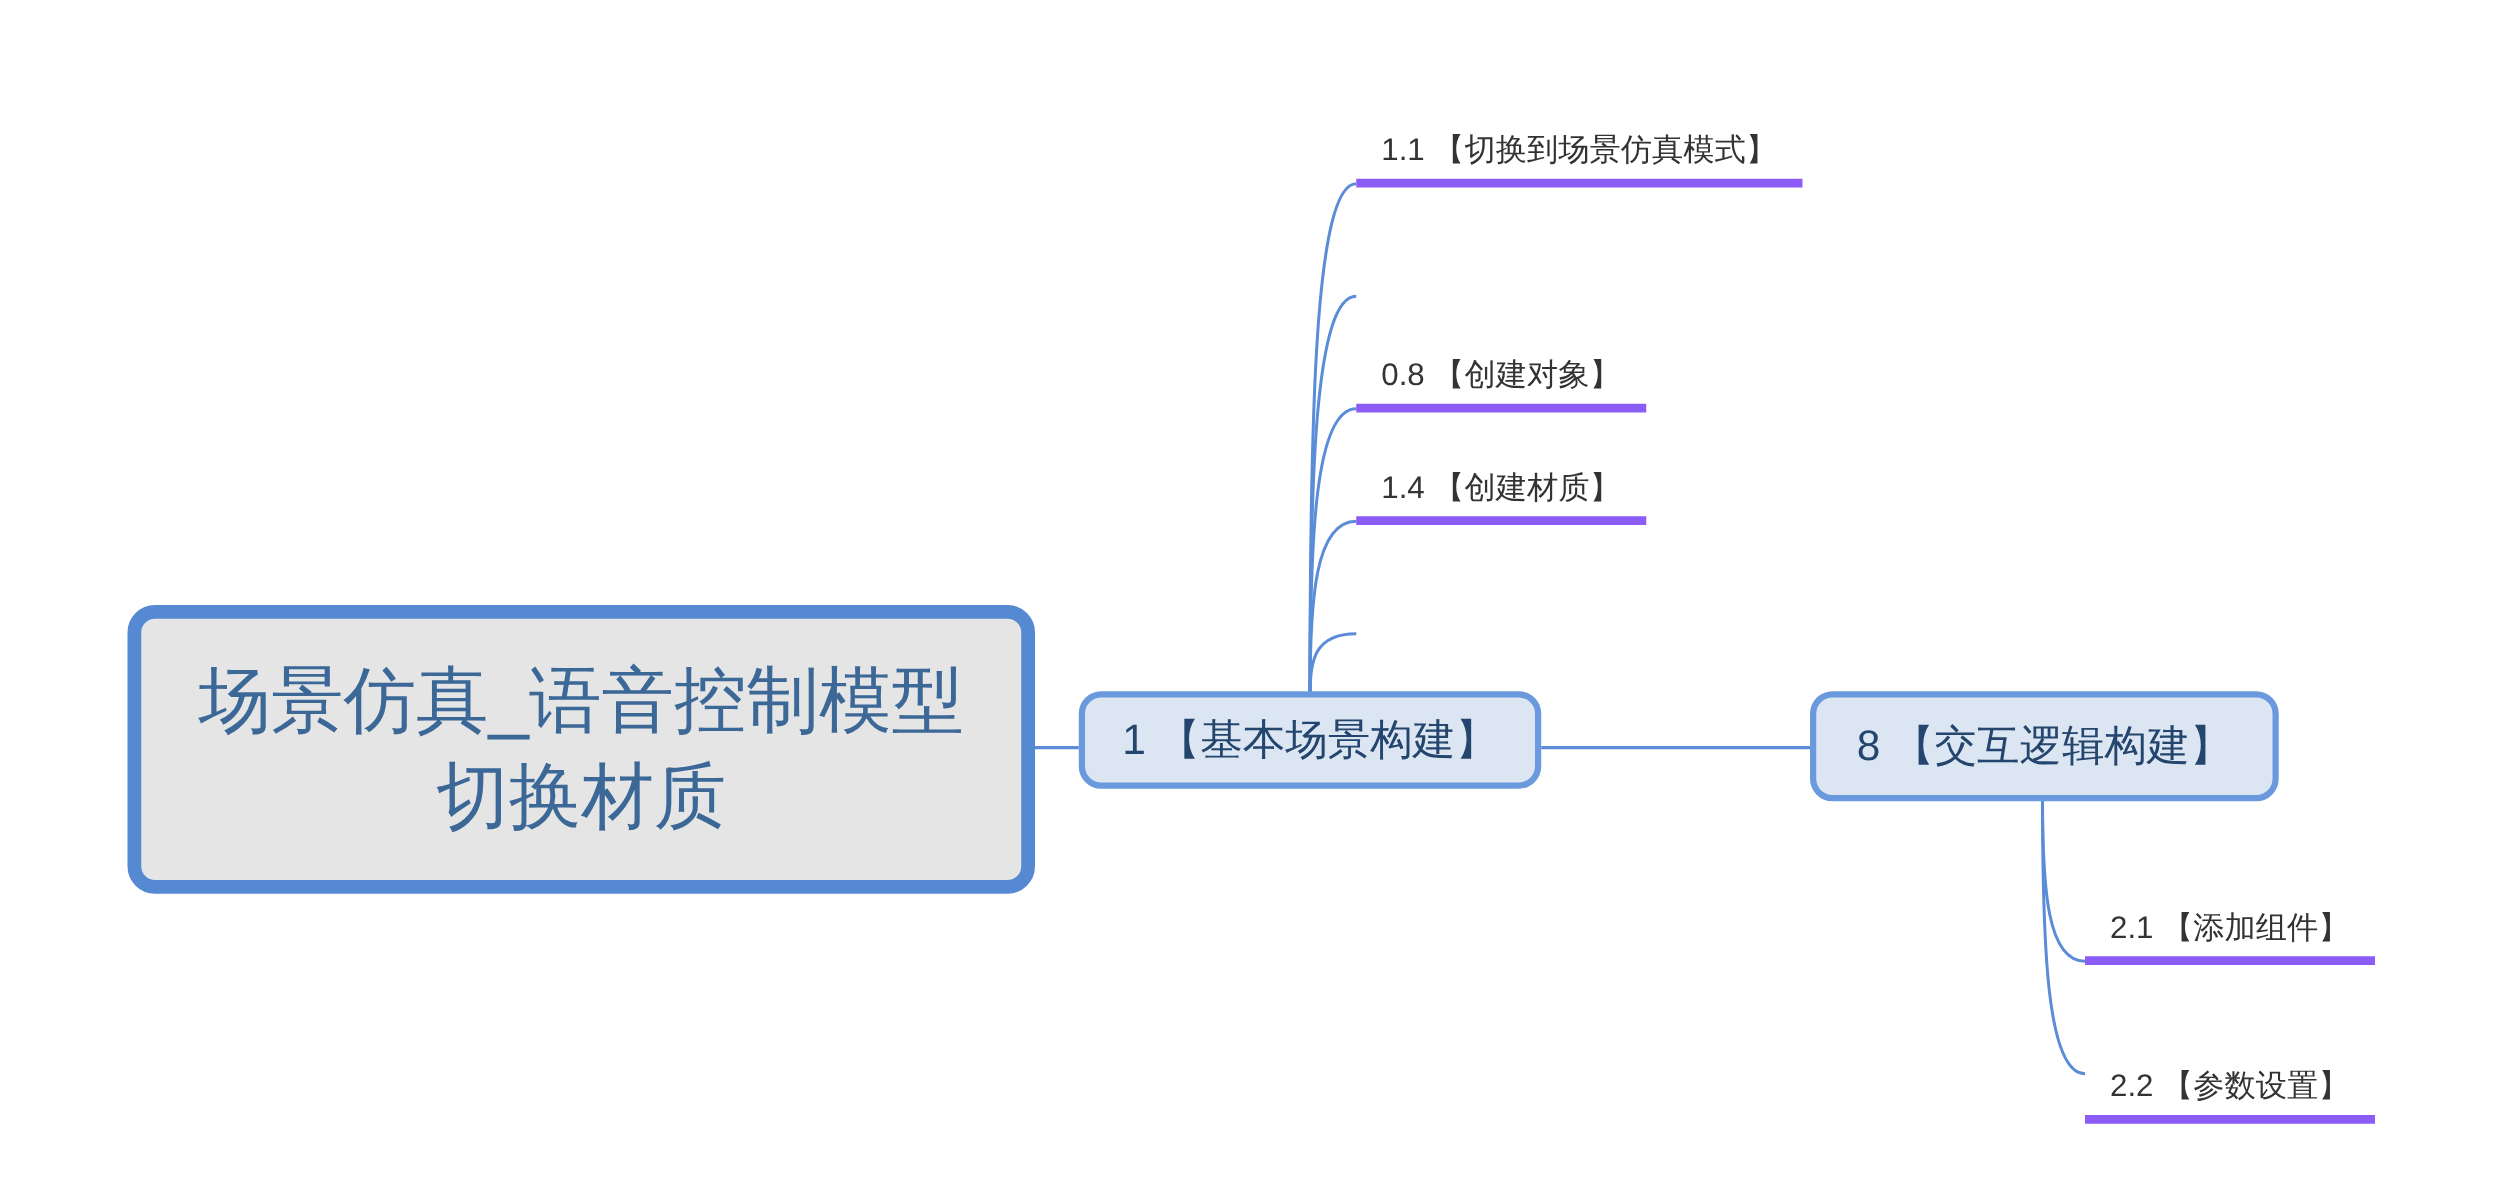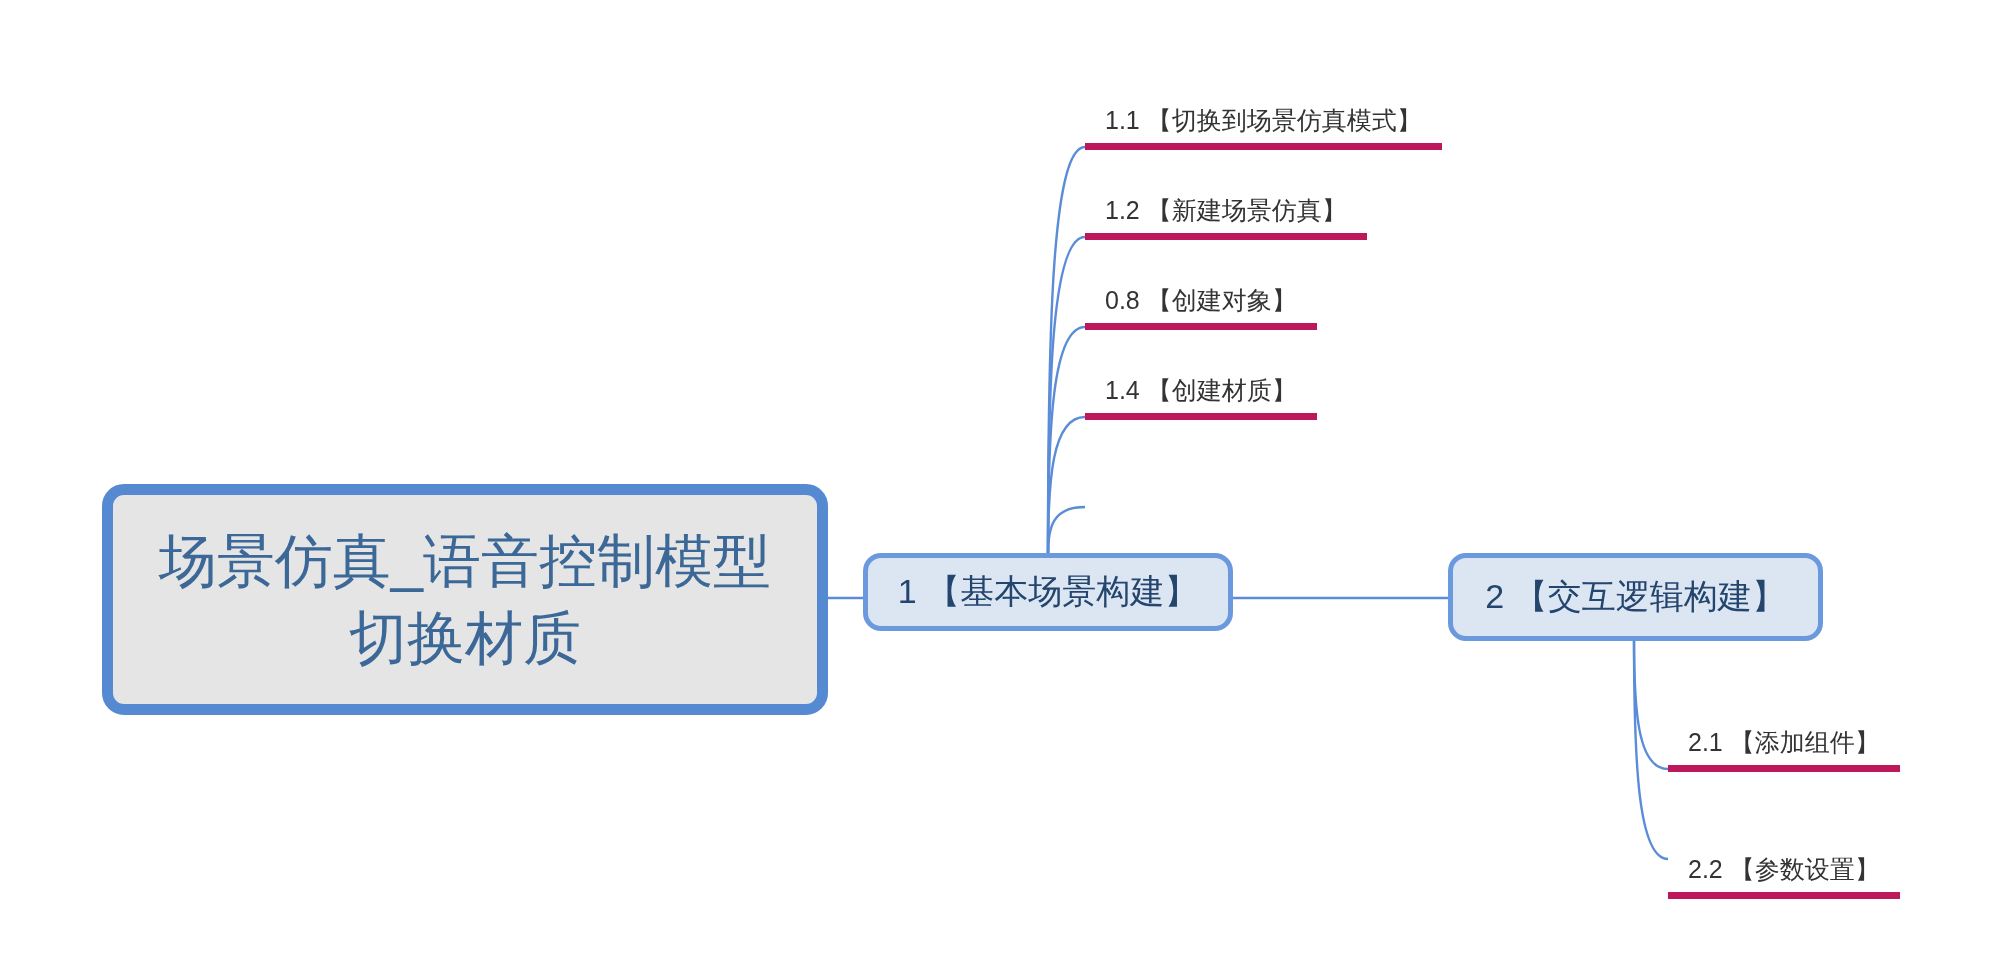--- a/index.html
+++ b/index.html
@@ -46,21 +46,21 @@
   .branch2{left:1448px;top:553px;width:375px;height:88px;}
 
   
   .leaf{
     position:absolute;
     box-sizing:border-box;
     font-size:25px;
     line-height:34px;
     color:#333333;
     padding:0 20px 6px 20px;
-    border-bottom:7px solid #be185d;
+    border-bottom:7px solid #8b5cf6;
     white-space:nowrap;
     cursor:default;
   }
   .c11{left:1085px;top:103px;}
   .c12{left:1085px;top:193px;}
   .c13{left:1085px;top:283px;}
   .c14{left:1085px;top:373px;}
   .c15{left:1085px;top:463px;}
   .c21{left:1668px;top:725px;}
   .c22{left:1668px;top:852px;}
@@ -84,23 +84,22 @@
 
     <path d="M 1634 639 C 1634 712, 1638 769, 1668 769" stroke="#5b8cd8" stroke-width="2.4" fill="none"></path>
     <path d="M 1634 639 C 1634 762, 1638 859, 1668 859" stroke="#5b8cd8" stroke-width="2.4" fill="none"></path>
   </svg>
 
   <div class="root-node">场景仿真_语音控制模型
 切换材质</div>
 
   <div class="branch-node branch1">1 【基本场景构建】</div>
 
-  <div class="branch-node branch2">2 【交互逻辑构建】</div>
+  <div class="branch-node branch2">8 【交互逻辑构建】</div>
 
   <div class="leaf c11">1.1 【切换到场景仿真模式】</div>
-  <div class="leaf c12">1.2 【新建场景仿真】</div>
   <div class="leaf c13">0.8 【创建对象】</div>
   <div class="leaf c14">1.4 【创建材质】</div>
 
   <div class="leaf c21">2.1 【添加组件】</div>
   <div class="leaf c22">2.2 【参数设置】</div>
 
 </div>
 
 </body></html>

